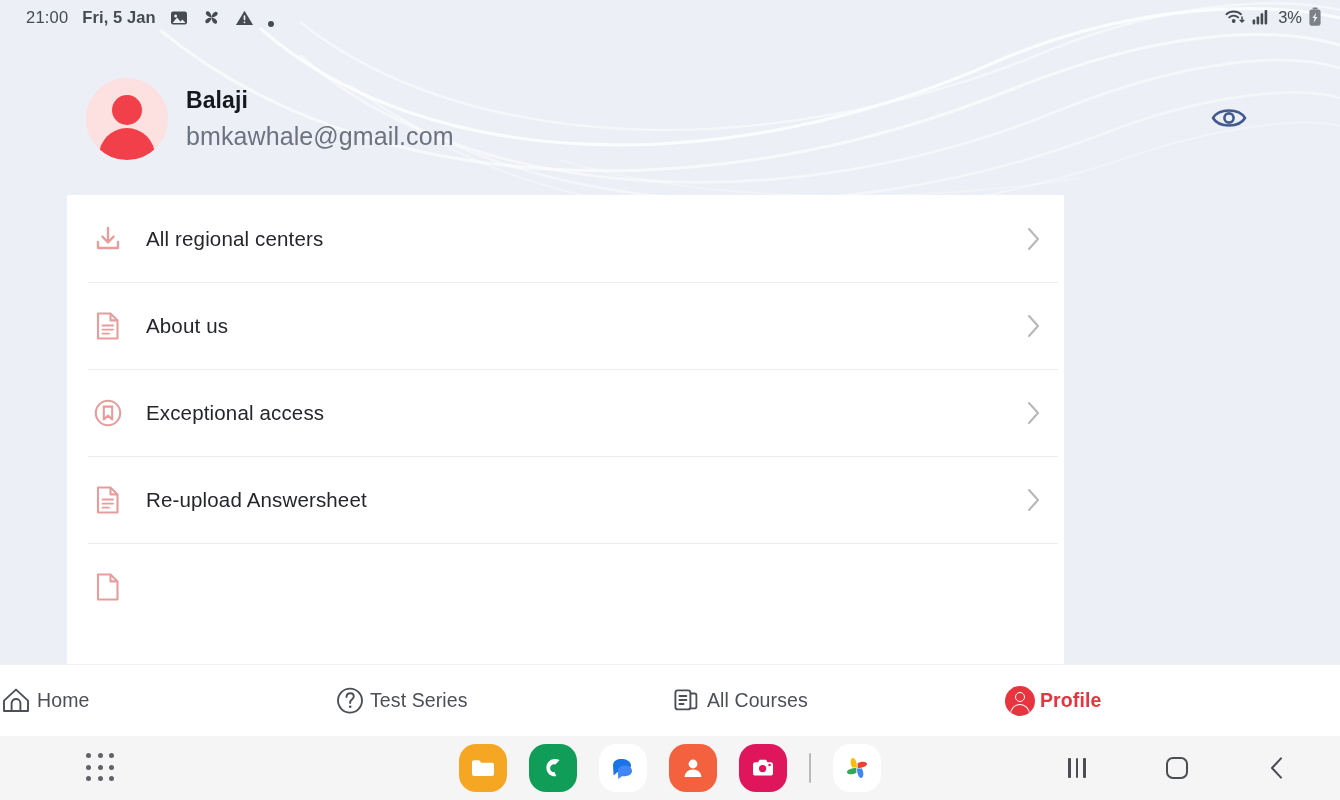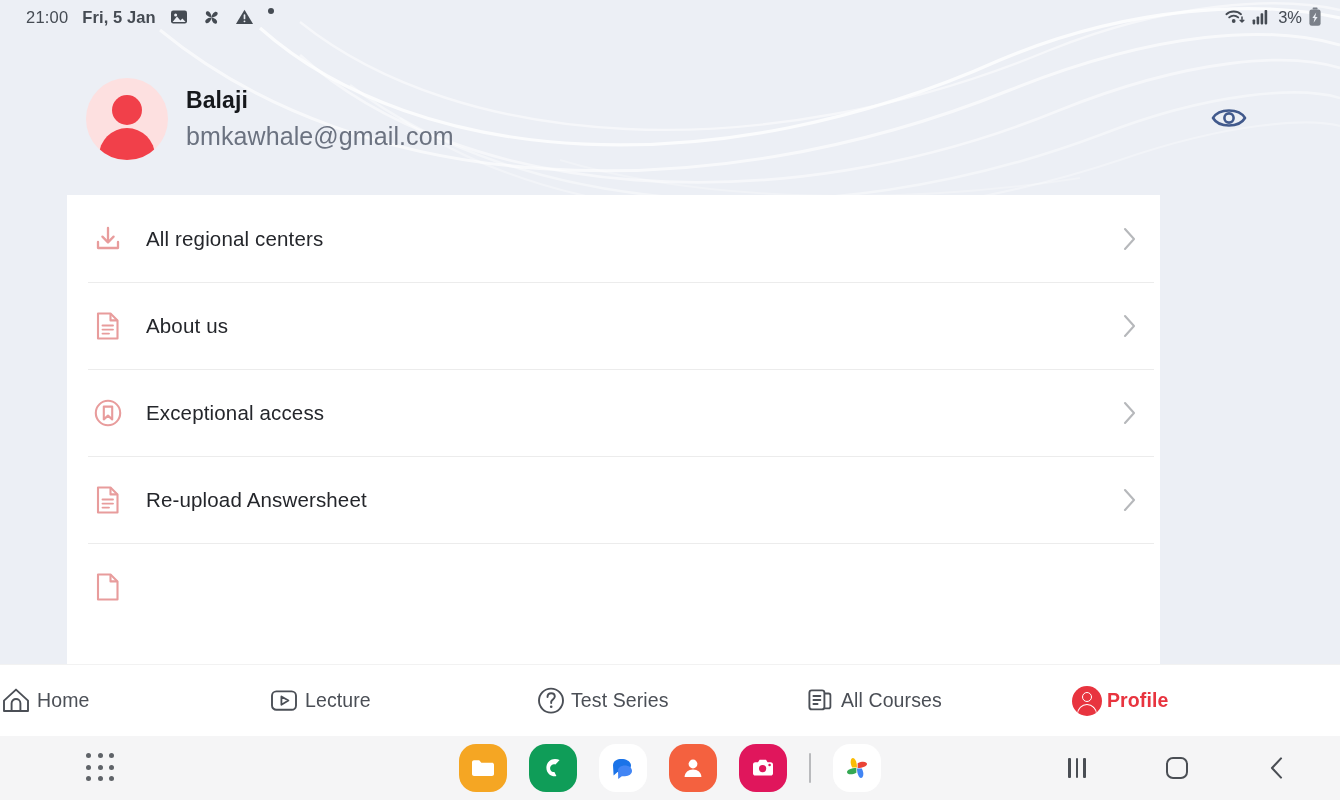--- a/index.html
+++ b/index.html
@@ -18,21 +18,21 @@
   
   .status-bar {
     position: absolute; top: 0; left: 0;
     width: 1340px; height: 34px;
     display: flex; align-items: center;
     padding: 0 18px 0 26px;
     color: #454b53;
     font-size: 16.5px;
     z-index: 5;
   }
-  .status-left { display: flex; align-items: flex-start; gap: 14px; }
+  .status-left { display: flex; align-items: flex-end; gap: 14px; }
   .status-right { margin-left: auto; display: flex; align-items: center; gap: 5px; }
   .status-time { letter-spacing: 0.2px; }
   .status-date { letter-spacing: 0.1px; font-weight: bold; }
   .sb-icon { display: inline-flex; align-items: center; justify-content: center; }
   .sb-dot { width: 6px; height: 6px; border-radius: 50%; background: #454b53; display: inline-block; }
   .batt-pct { font-size: 16.5px; margin: 0 1px 0 4px; }
 
   
   .header {
     position: absolute; top: 0; left: 0;
@@ -76,21 +76,21 @@
   .eye-btn {
     position: absolute; right: 91px; top: 98px;
     width: 40px; height: 40px;
     display: flex; align-items: center; justify-content: center;
     cursor: pointer;
   }
 
   
   .card {
     position: absolute; left: 67px; top: 195px;
-    width: 1093px; height: 469px;
+    width: 997px; height: 469px;
     background: #ffffff;
     overflow: hidden;
   }
   .menu-row {
     position: relative;
     height: 87px;
     display: flex; align-items: center;
     padding: 0 18px 0 21px;
     cursor: pointer;
   }
@@ -353,29 +353,20 @@
     <div class="nav-item">
       <span class="nav-icon">
         <svg width="32" height="30" viewBox="0 0 32 30">
           <path d="M4,14.6 L16,3.6 L28,14.6 L28,25 L4,25 Z" fill="none" stroke="#4b4f56" stroke-width="1.9" stroke-linejoin="round"></path>
           <path d="M11.6,25 L11.6,17.2 C11.6,14.8 13.6,13 16,13 C18.4,13 20.4,14.8 20.4,17.2 L20.4,25" fill="none" stroke="#4b4f56" stroke-width="1.9" stroke-linejoin="round"></path>
         </svg>
       </span>
       <span class="nav-label">Home</span>
     </div>
 
-    <div class="nav-item">
-      <span class="nav-icon">
-        <svg width="32" height="26" viewBox="0 0 32 26">
-          <rect x="4" y="3.4" width="24" height="18.4" rx="4.4" fill="none" stroke="#4b4f56" stroke-width="1.9"></rect>
-          <path d="M13.4,8.4 L20.4,12.6 L13.4,16.8 Z" fill="none" stroke="#4b4f56" stroke-width="1.8" stroke-linejoin="round"></path>
-        </svg>
-      </span>
-      <span class="nav-label">Lecture</span>
-    </div>
 
     <div class="nav-item">
       <span class="nav-icon">
         <svg width="30" height="30" viewBox="0 0 30 30">
           <circle cx="15" cy="14.6" r="12" fill="none" stroke="#4b4f56" stroke-width="1.9"></circle>
           <path d="M11.5,11.1 C11.5,8.7 13.2,7.2 15.2,7.2 C17.3,7.2 18.8,8.6 18.8,10.6 C18.8,13 15.9,13.6 15.2,15.6 L15.2,17" fill="none" stroke="#4b4f56" stroke-width="1.9" stroke-linecap="round"></path>
           <circle cx="15.2" cy="20.8" r="1.3" fill="#4b4f56"></circle>
         </svg>
       </span>
       <span class="nav-label">Test Series</span>

